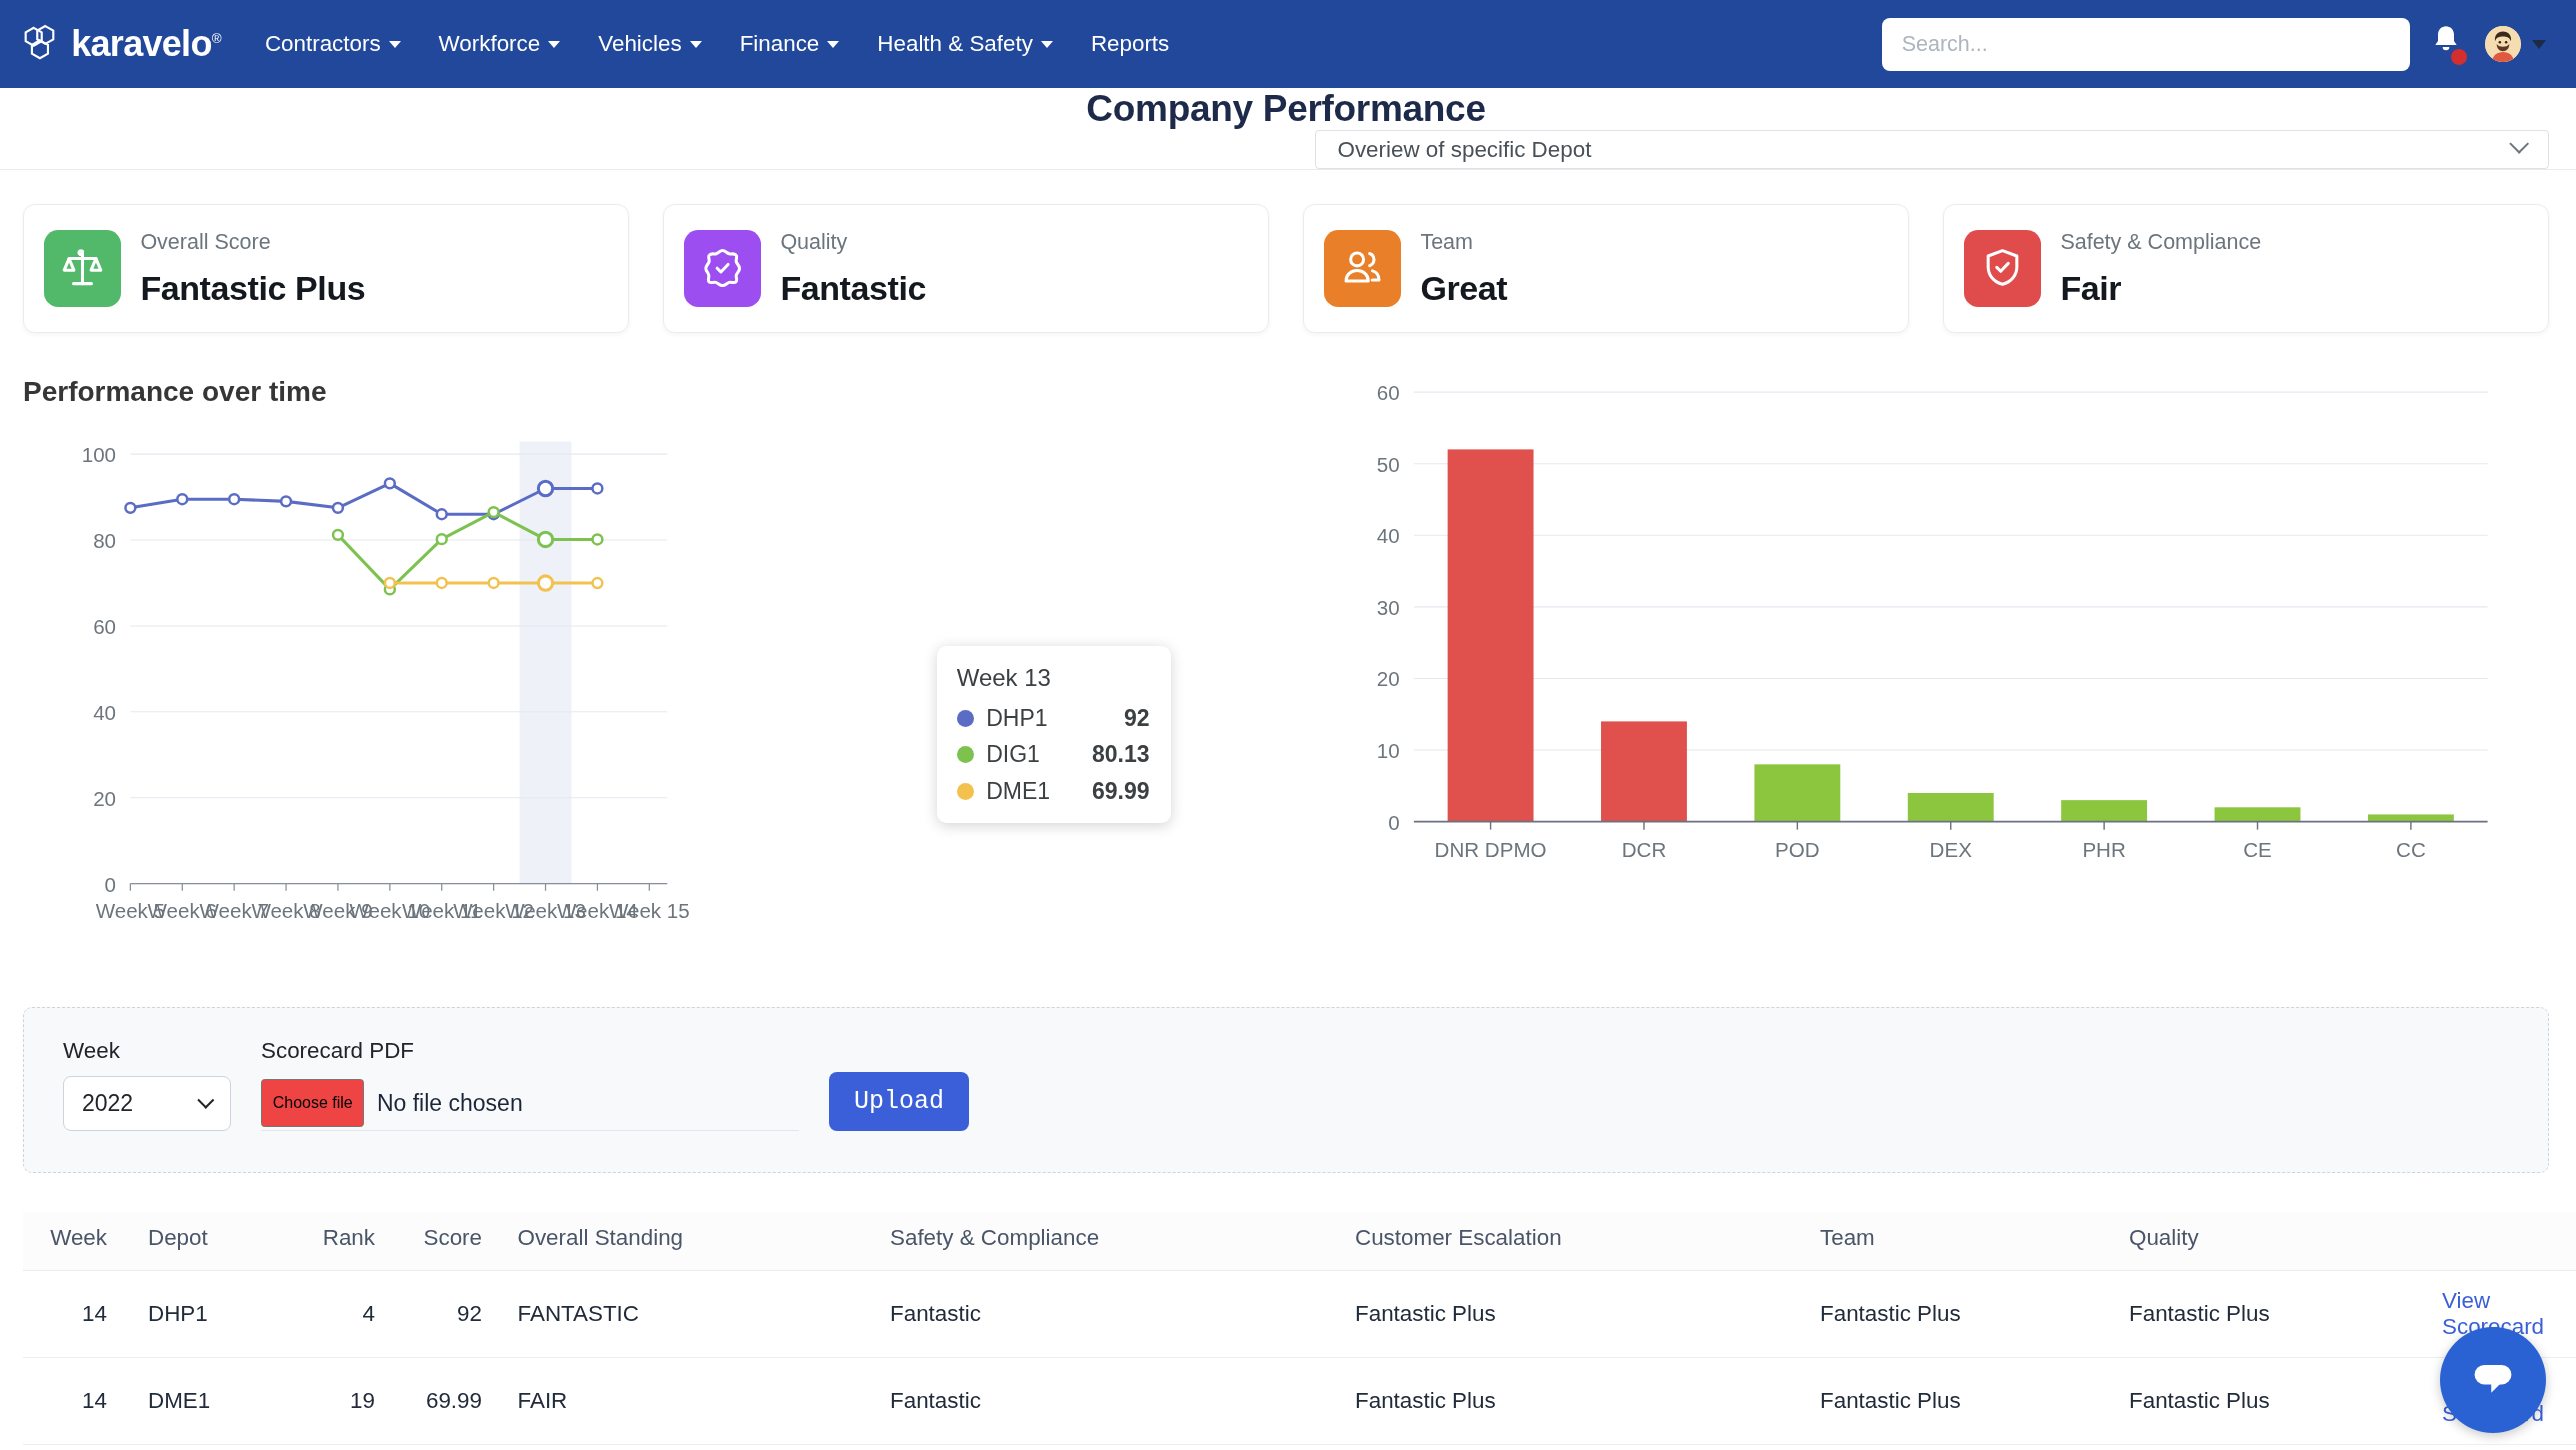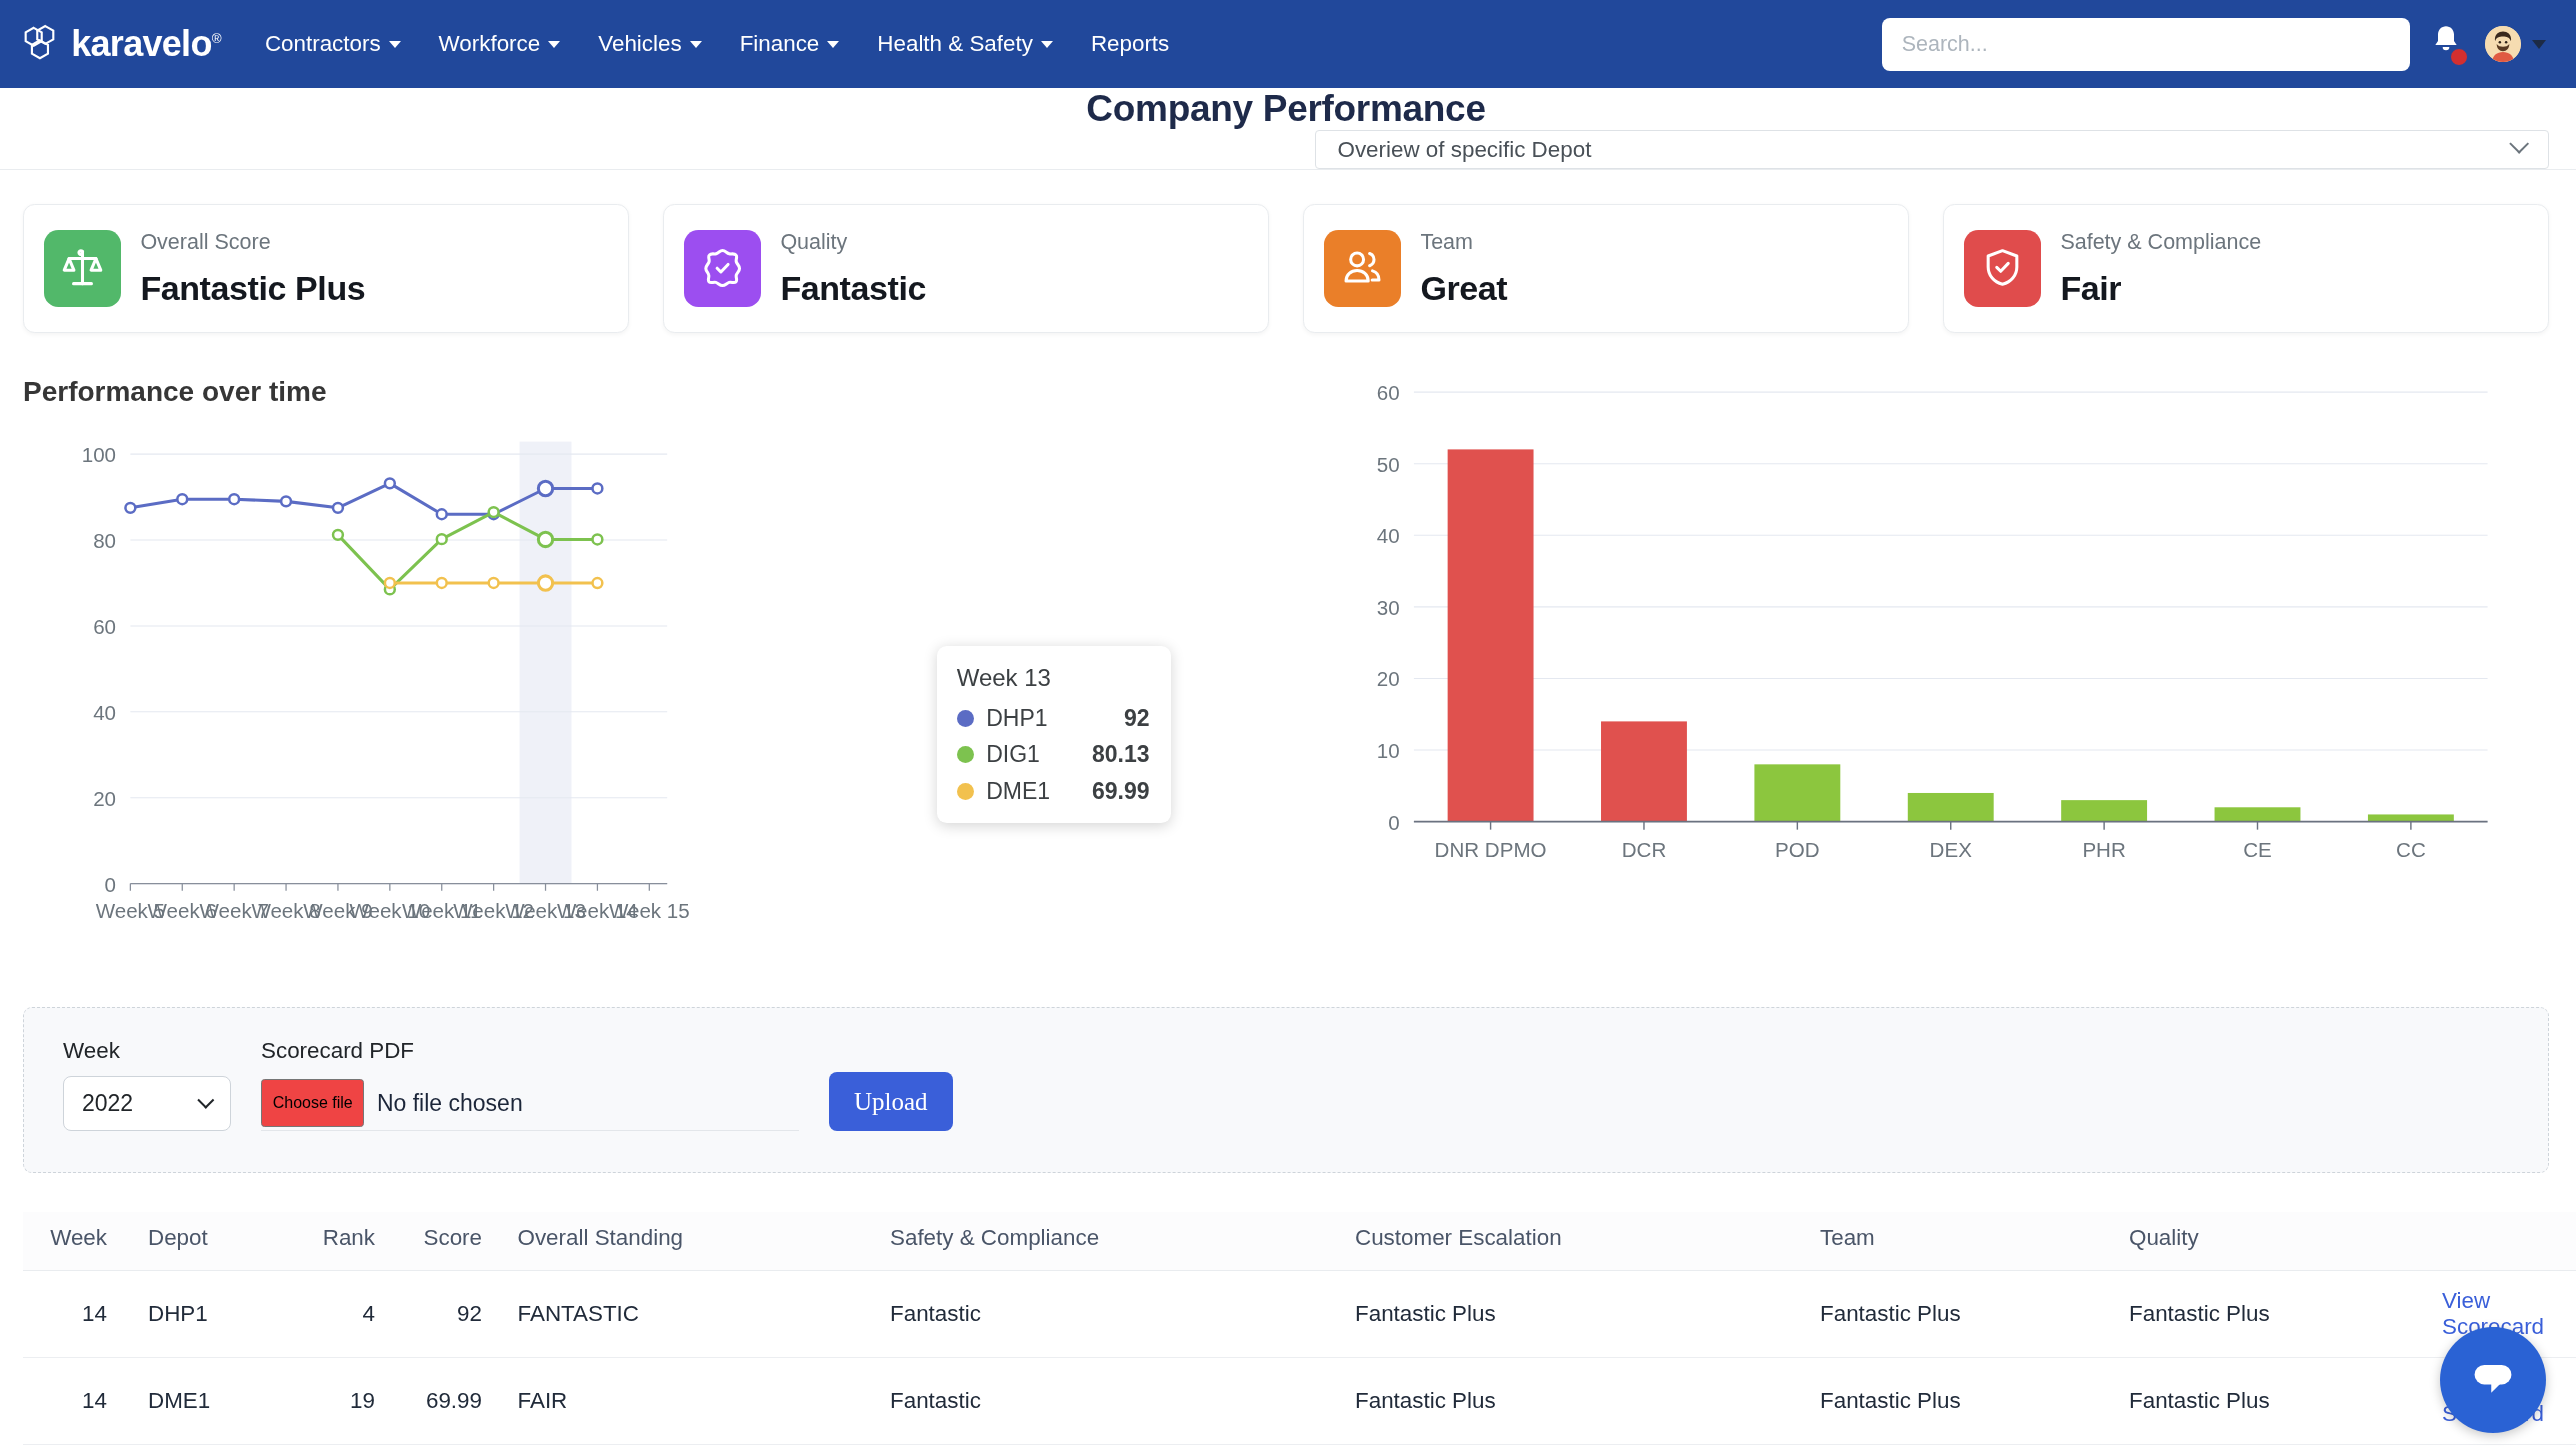--- a/index.html
+++ b/index.html
@@ -146,21 +146,21 @@
   .choose-btn {
     height: 48px; border: 1.8px solid #767676; border-radius: 3.6px;
     background: #ef4444; font-size: 16px; color: #000;
     padding: 0 10.7px; display: flex; align-items: center; cursor: pointer;
     font-family: "Liberation Sans", sans-serif;
   }
   .no-file { font-size: 23px; color: #1c2639; margin-left: 12.5px; }
   .upload-btn {
     height: 59px; background: #3a5fd9; color: #fff; border: none;
     border-radius: 8px; font-size: 25px; padding: 0 25px; cursor: pointer;
-    font-family: Liberation Serif, serif; margin-bottom: 0;
+    font-family: Liberation Mono, monospace; margin-bottom: 0;
   }
 
   
   .table-wrap { margin: 39px 0 0 0; padding: 0 0 0 23px; }
   table { width: 2553px; border-collapse: collapse; }
   thead th {
     text-align: left; font-size: 22.4px; color: #4a5568; font-weight: 400;
     padding: 12.5px 0 19.7px 0; border-bottom: 1.8px solid #e9ecef;
     background: #fcfcfd;
   }

